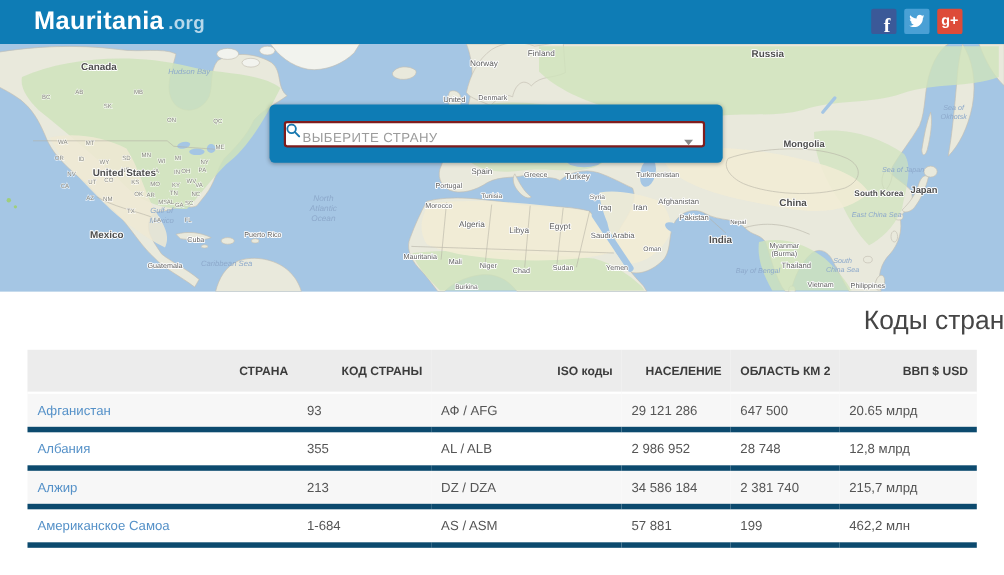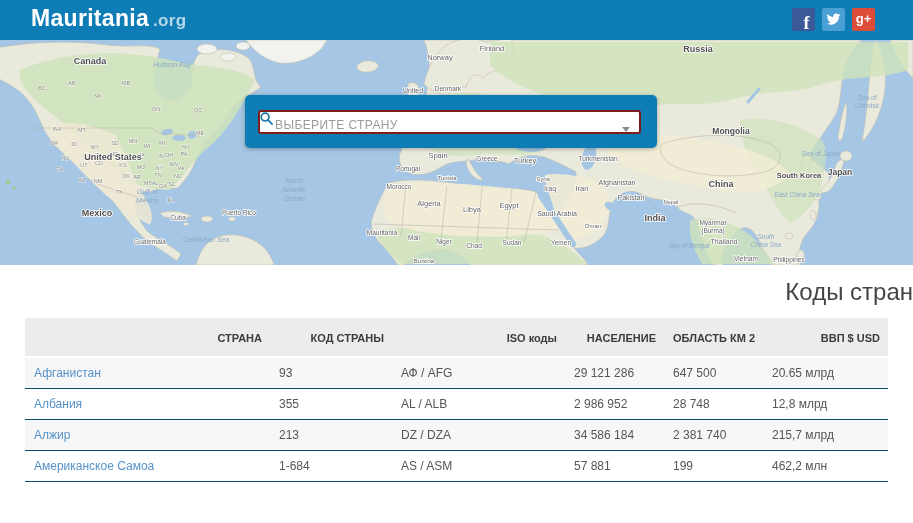--- a/index.html
+++ b/index.html
@@ -32,21 +32,21 @@
     background:#fff; border:2px solid #7f1d1d; border-radius:3px;
     display:flex; align-items:flex-end; padding:0 9px; cursor:pointer; }
   .search-placeholder { color:#9b9b9b; font-size:12px; letter-spacing:.4px; margin-left:6px; flex:1;
     white-space:nowrap; overflow:hidden; }
   .caret { width:0; height:0; border-left:4px solid transparent; border-right:4px solid transparent; border-top:5px solid #8a8a8a; }
   
   .title { text-align:right; font-size:24px; color:#454545; font-weight:400; margin:13px 0 12px; }
   table.codes { margin-left:25px; border-collapse:collapse; table-layout:fixed; width:863px; font-size:12px; }
   table.codes thead th { background:#ececec; text-align:right; font-size:11px; color:#3c3c3c;
     font-weight:bold; padding:14px 8px 12px 9px; border-bottom:2px solid #fff; }
-  table.codes td { padding:8px 8px 8px 9px; color:#555; background:#fff; border-bottom:1px solid #0c4a6e; }
+  table.codes td { padding:8px 8px 8px 9px; color:#555; background:#fff; border-bottom:5px solid #0c4a6e; }
   table.codes tr.odd td { background:#f7f7f7; }
   .country-link { color:#5591c8; cursor:pointer; }
 </style>
 </head>
 <body>
 
 <div class="header">
   <div class="logo"><span>Mauritania</span><span class="org">.org</span></div>
   <div class="socials">
     <div class="social-btn fb" style="background: rgb(59, 89, 152);">

